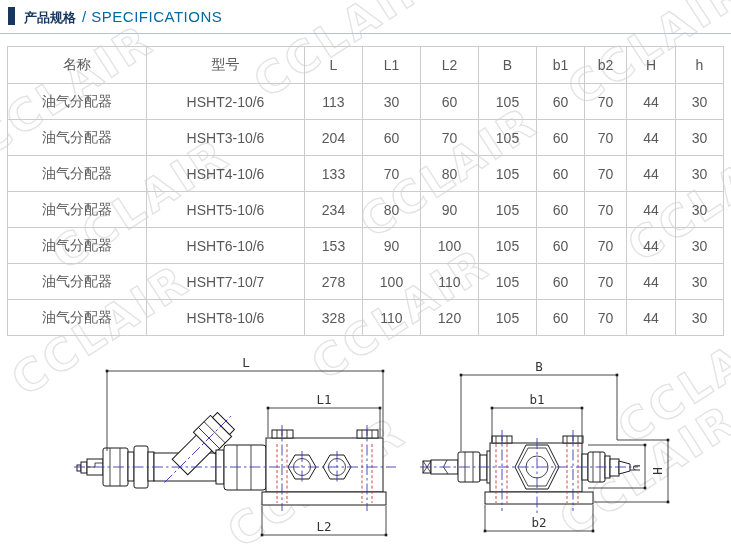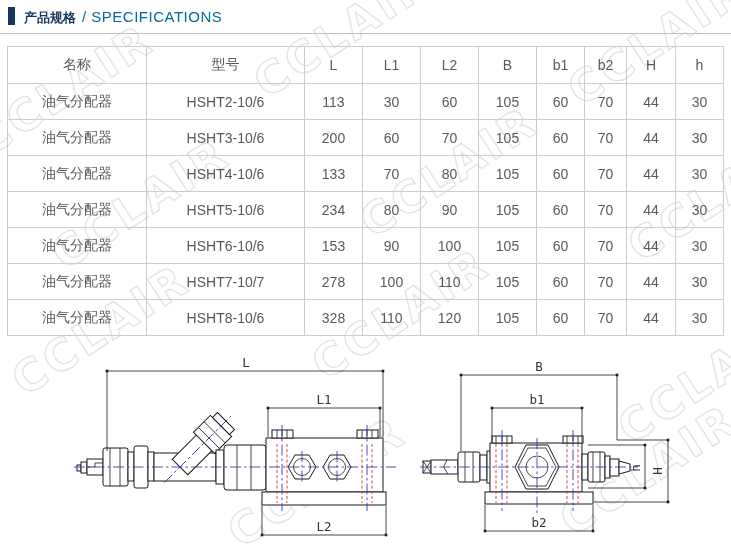--- a/index.html
+++ b/index.html
@@ -117,21 +117,21 @@
         <td>60</td>
         <td>105</td>
         <td>60</td>
         <td>70</td>
         <td>44</td>
         <td>30</td>
       </tr>
       <tr>
         <td>油气分配器</td>
         <td>HSHT3-10/6</td>
-        <td>200</td>
+        <td>204</td>
         <td>60</td>
         <td>70</td>
         <td>105</td>
         <td>60</td>
         <td>70</td>
         <td>44</td>
         <td>30</td>
       </tr>
       <tr>
         <td>油气分配器</td>

